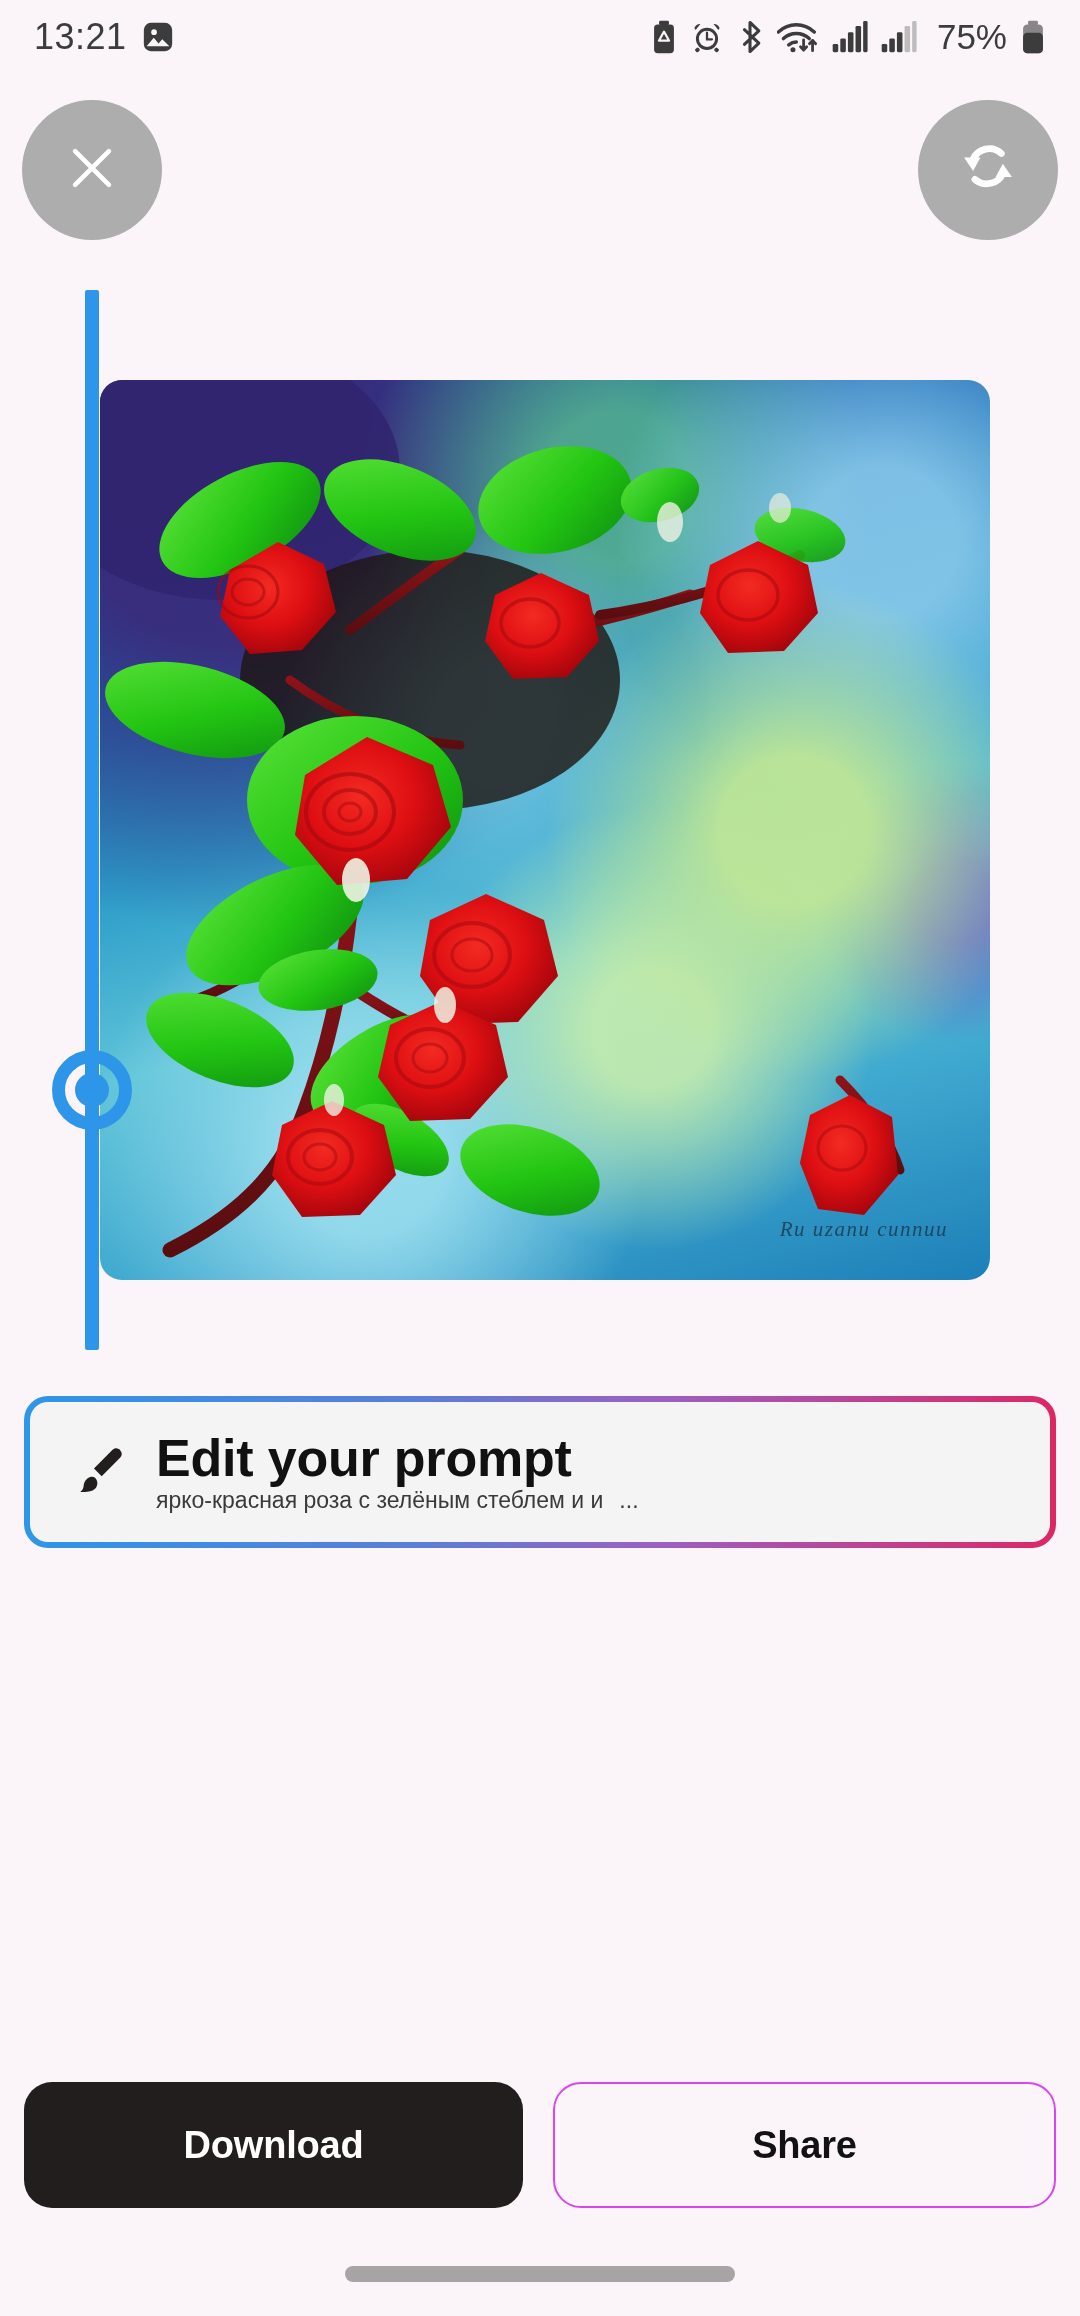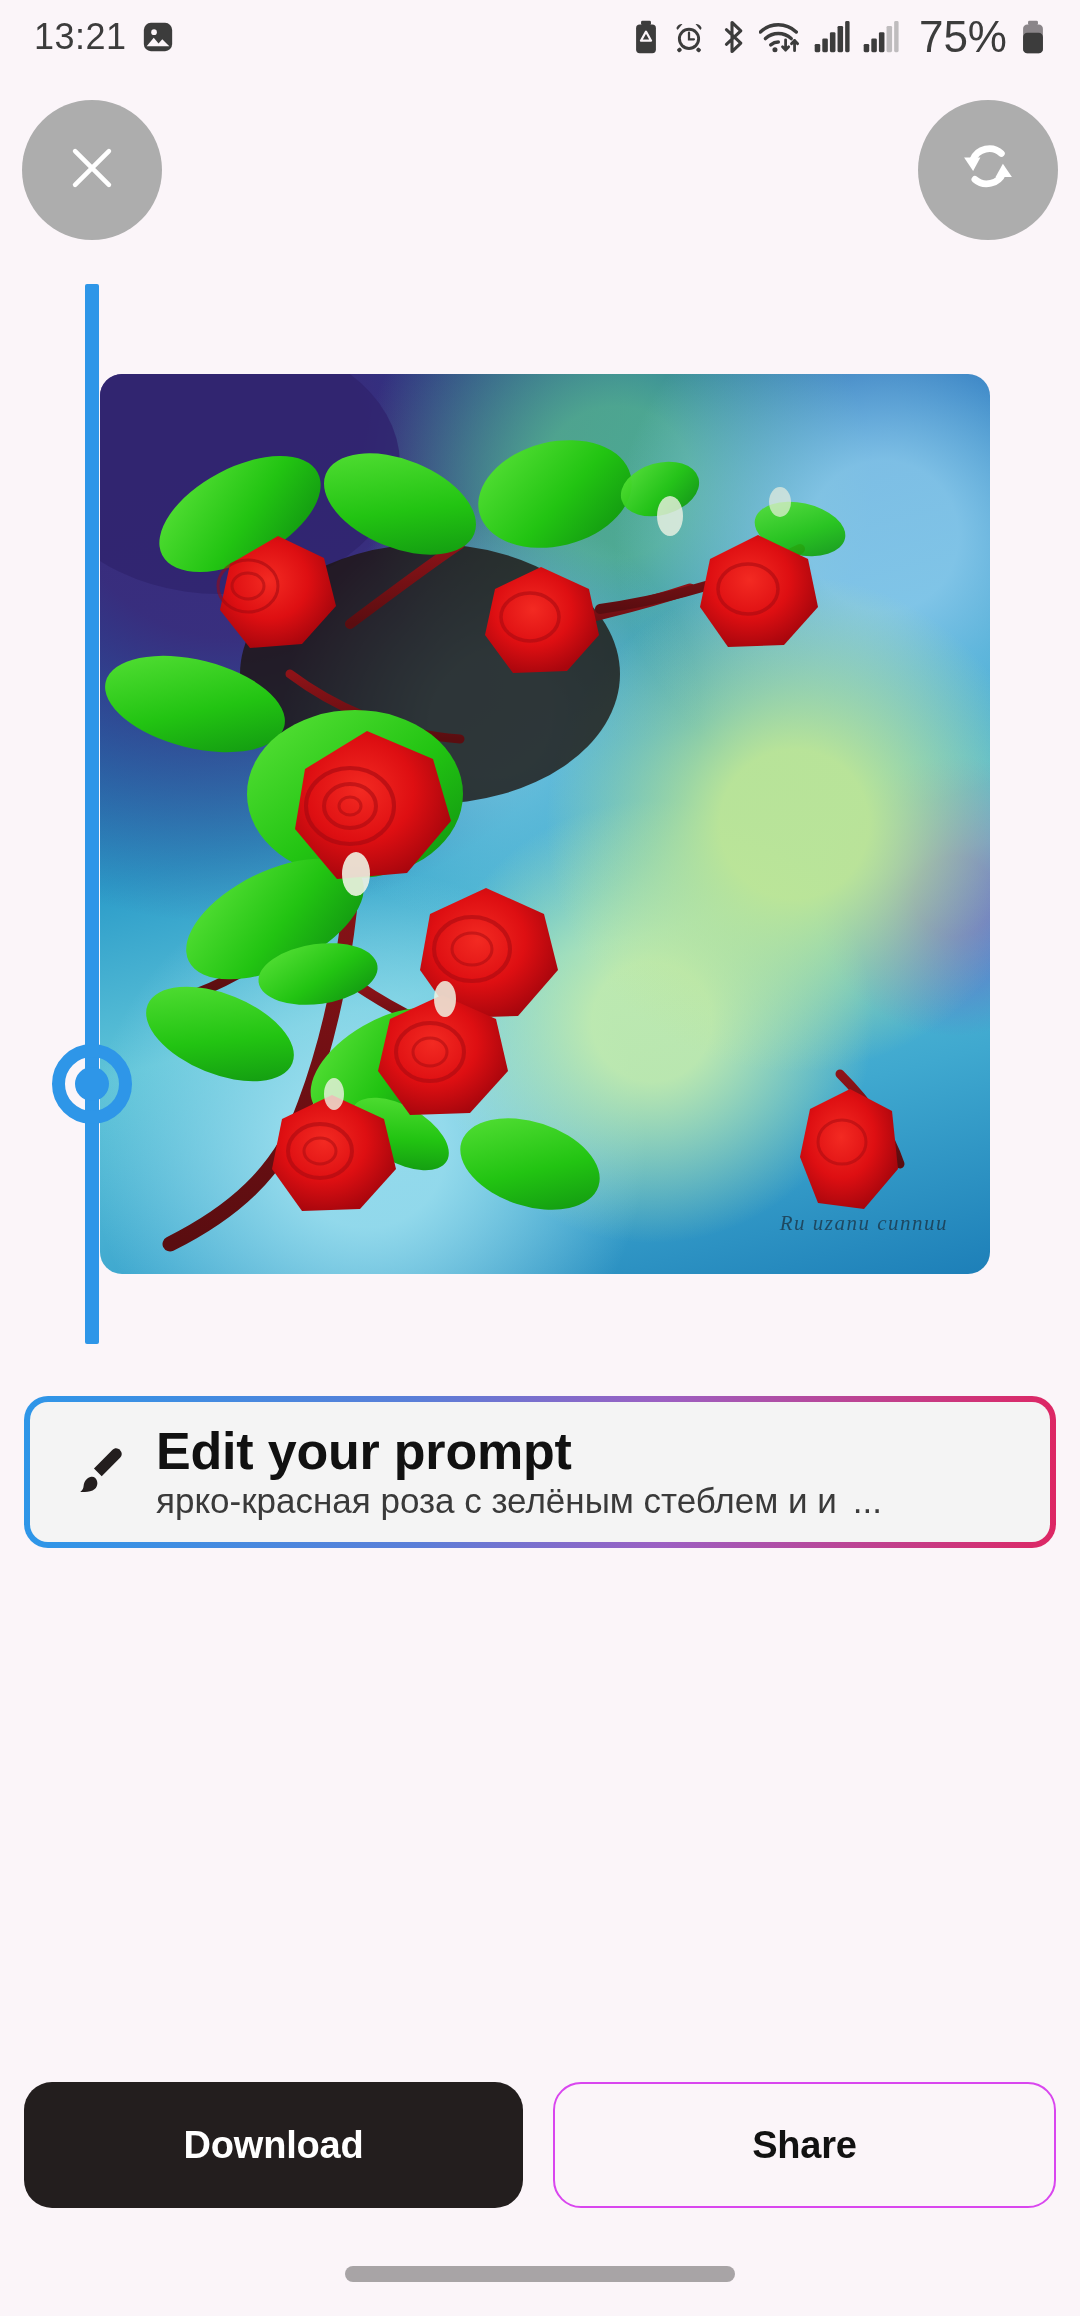--- a/index.html
+++ b/index.html
@@ -13,33 +13,33 @@
 
   
   .statusbar {
     position:absolute; top:0; left:0; width:1080px; height:74px;
     display:flex; align-items:center; justify-content:space-between;
     padding:0 34px;
   }
   .sb-left { display:flex; align-items:center; gap:14px; }
   .sb-clock { font-size:36px; color:#3C3C3C; letter-spacing:0.5px; }
   .sb-right { display:flex; align-items:center; gap:13px; }
-  .sb-pct { font-size:44px; color:#3C3C3C; letter-spacing:0px; margin-left:7px;}
+  .sb-pct { font-size:35px; color:#3C3C3C; letter-spacing:0px; margin-left:7px;}
   .ic { display:block; }
 
   
   .topbtn {
     position:absolute; width:140px; height:140px; border-radius:50%;
     background:#ADADAD; display:flex; align-items:center; justify-content:center;
   }
   .topbtn.close { left:22px; top:100px; }
   .topbtn.refresh { right:22px; top:100px; }
 
   
-  .preview-area { position:absolute; left:0; top:244px; width:1080px; height:1130px; }
+  .preview-area { position:absolute; left:0; top:250px; width:1080px; height:1130px; }
 
   .compare-line {
     position:absolute; left:85px; top:40px; width:14px; height:1060px;
     background:#2E96E8; border-radius:2px;
   }
   .compare-handle {
     position:absolute; left:52px; top:800px; width:80px; height:80px;
     border-radius:50%; border:13px solid #2E96E8; background:transparent;
   }
   .compare-dot {
@@ -79,21 +79,21 @@
     border:6px solid transparent;
     display:flex; align-items:center; padding:0 28px 0 30px;
   }
   .brush-wrap { width:86px; flex:0 0 86px; display:flex; align-items:center; justify-content:center; }
   .prompt-text { flex:1; min-width:0; padding-left:10px; }
   .prompt-title {
     font-size:52px; font-weight:bold; color:#111; line-height:1.12;
     letter-spacing:-0.2px;
   }
   .prompt-sub {
-    font-size:35px; color:#3A3A3A; line-height:1.2; 
+    font-size:23px; color:#3A3A3A; line-height:1.2; 
     white-space:nowrap; overflow:hidden;
   }
   .prompt-ellipsis { color:#3A3A3A; padding-left:16px; }
 
   
   .actions { position:absolute; left:0; bottom:96px; width:1080px; height:150px; padding:12px 24px;
              display:flex; gap:30px; }
   .btn {
     flex:1; border-radius:28px; display:flex; align-items:center; justify-content:center;
     font-size:38px; font-weight:bold; letter-spacing:-0.2px;

